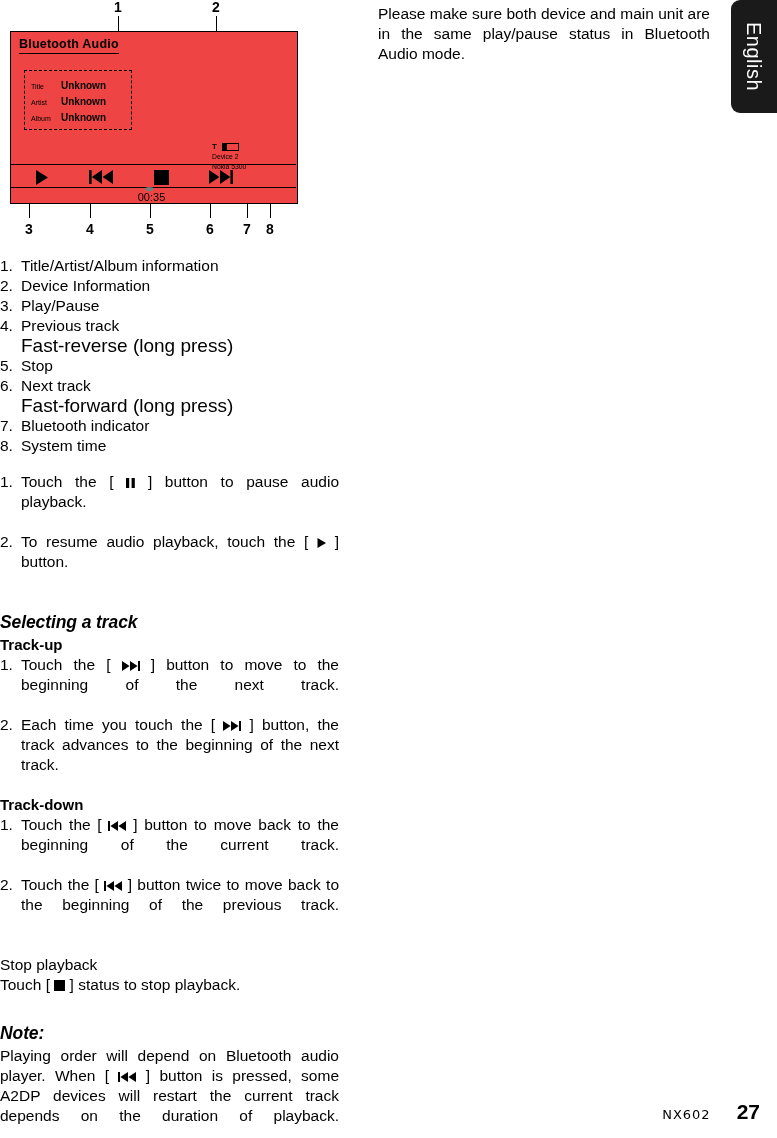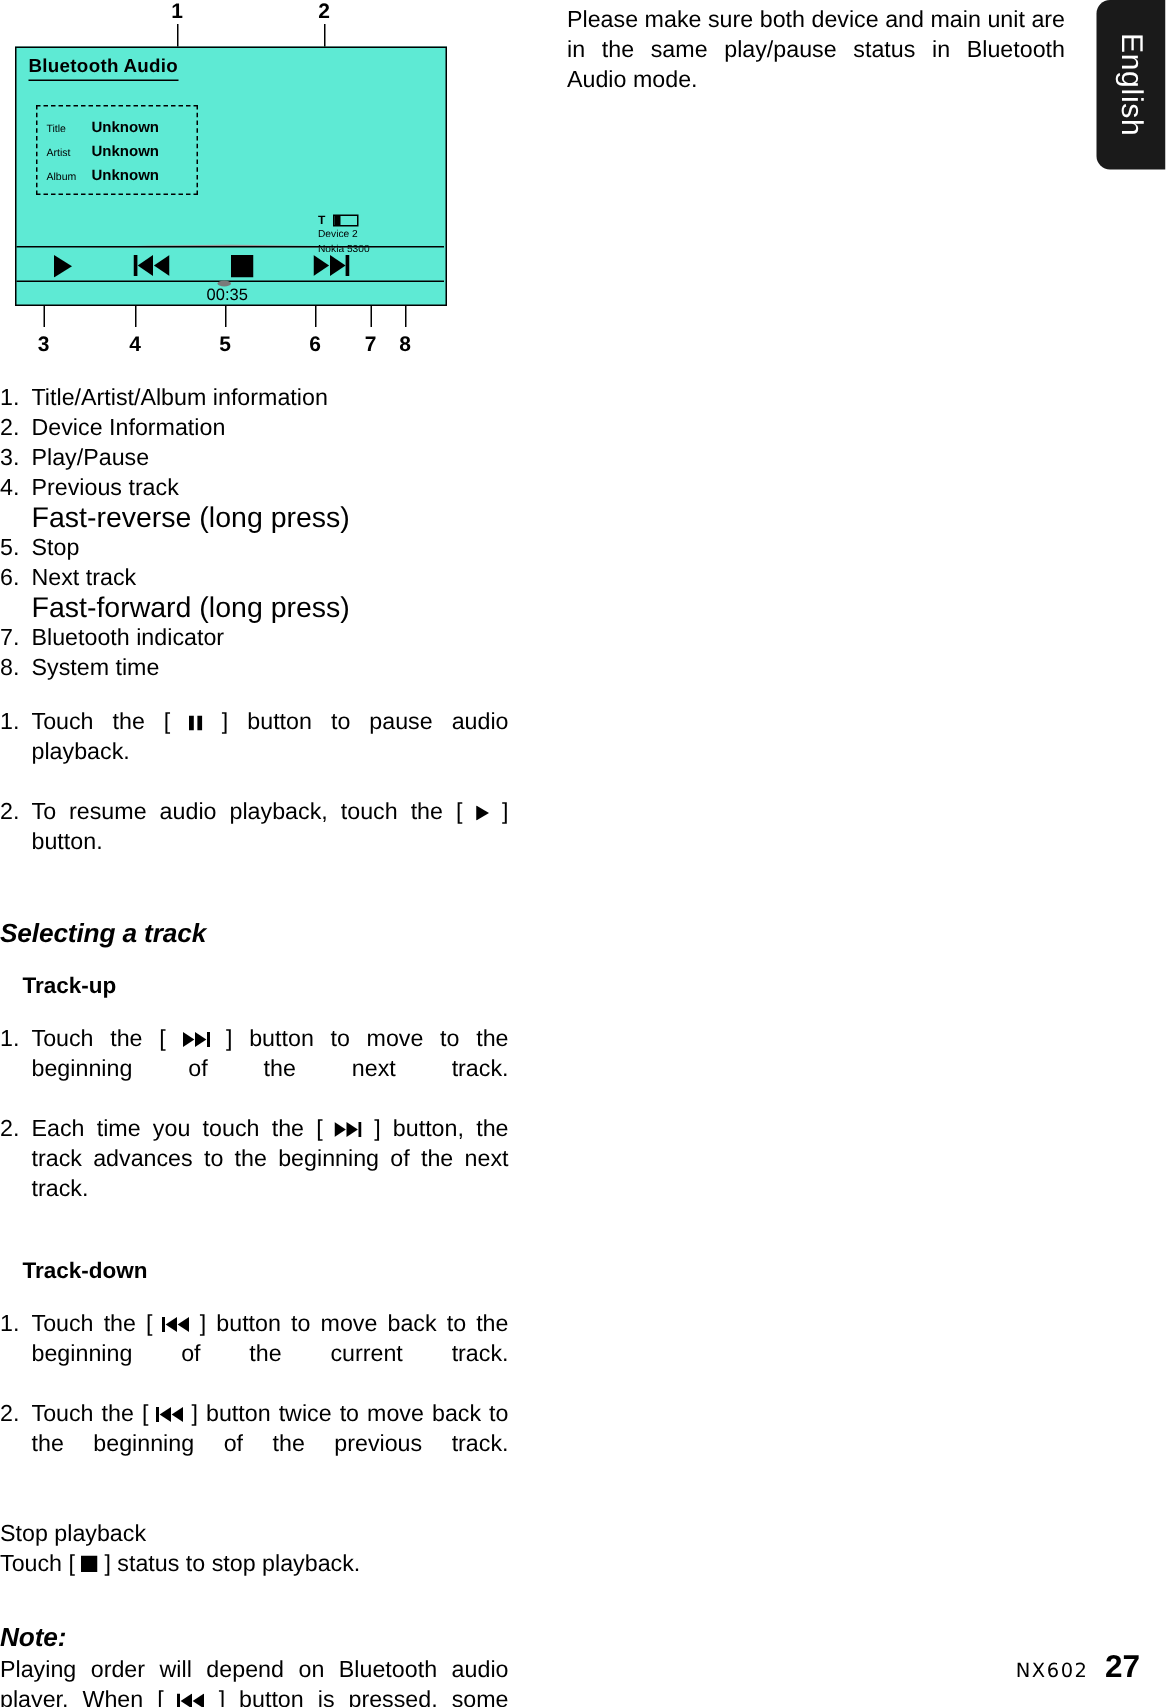--- a/index.html
+++ b/index.html
@@ -88,21 +88,21 @@
 
   
   #player {
     position: absolute;
     left: 10px;
     top: 31px;
     width: 288px;
     height: 173px;
     border: 1.4px solid #000;
     box-sizing: border-box;
-    background: #5eead4;
+    background: #ef4444;
   }
   #player-title {
     position: absolute;
     left: 8px;
     top: 5px;
     font-size: 12.5px;
     font-weight: bold;
     letter-spacing: 0.2px;
     padding-bottom: 2px;
     border-bottom: 1.6px solid #000;
@@ -246,21 +246,21 @@
     width: 339px;
   }
   h2.sec-head {
     margin: 0 0 2px 0;
     font-size: 17.5px;
     font-style: italic;
     font-weight: bold;
     letter-spacing: -0.1px;
   }
   h3.sub-head {
-    margin: 15px;
+    margin: 0;
     font-size: 15px;
     font-weight: bold;
     line-height: 20px;
   }
   .num-item {
     display: flex;
     font-size: 15.5px;
     line-height: 20px;
   }
   .num-item .n {
@@ -308,21 +308,21 @@
     text-align: right;
   }
   #footer-model {
     font-size: 13px;
     letter-spacing: 1px;
     font-family: "DejaVu Sans", sans-serif;
   }
   #footer-page {
     font-size: 21px;
     font-weight: bold;
-    margin-left: 11px;
+    margin-left: 26px;
   }
 </style>
 </head>
 <body>
 
 <div id="lang-tab">
   <div class="lang-label">English</div>
 </div>
 
 <div id="right-col">

